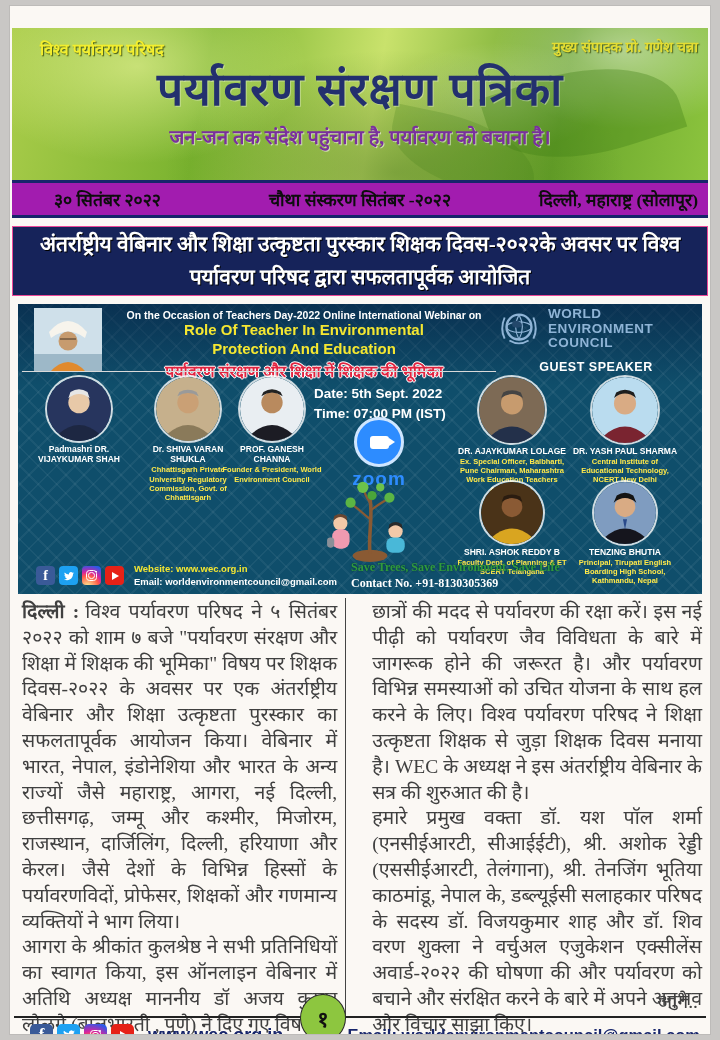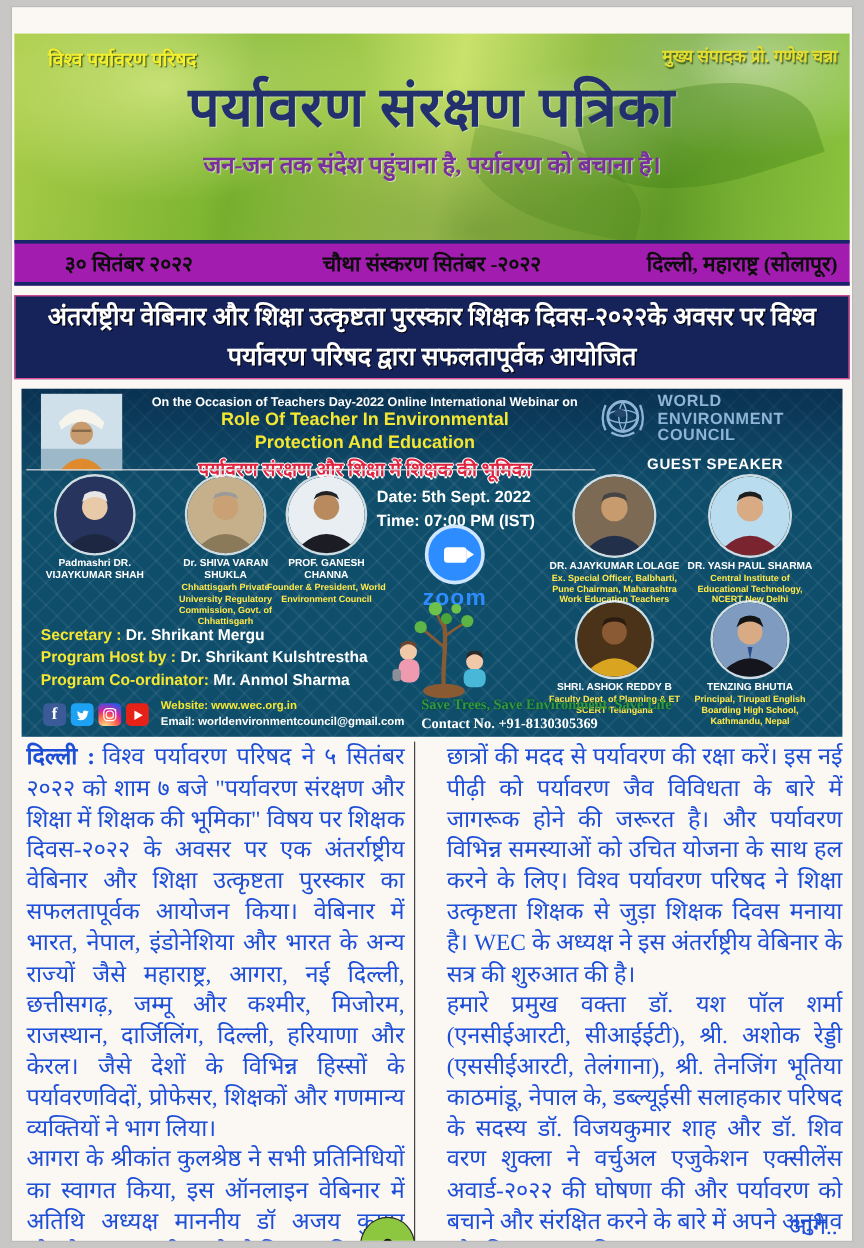--- a/index.html
+++ b/index.html
@@ -2,21 +2,21 @@
 <html><head>
 <meta charset="utf-8">
 <style>
   * { margin:0; padding:0; box-sizing:border-box; }
   html,body { width:720px; height:1040px; }
   body { background:#c9c7c5; font-family:"Liberation Serif","DejaVu Serif",serif; position:relative; overflow:hidden; }
   .page { position:absolute; left:10px; top:6px; width:700px; height:1028px; background:#fbf8f4; overflow:hidden;
           box-shadow:0 0 0 1px #bdbbb9; }
 
   
-  .masthead { position:relative; margin:22px 2px 0 2px; height:172px; overflow:hidden;
+  .masthead { position:relative; margin:22px 2px 0 2px; height:152px; overflow:hidden;
     background:
       radial-gradient(ellipse 220px 130px at 88% 15%, rgba(255,255,255,.45), transparent 60%),
       radial-gradient(ellipse 260px 150px at 18% 25%, rgba(250,255,170,.55), transparent 65%),
       radial-gradient(ellipse 320px 170px at 55% 95%, rgba(35,85,5,.40), transparent 72%),
       radial-gradient(ellipse 180px 90px at 70% 45%, rgba(255,255,255,.25), transparent 60%),
       linear-gradient(100deg,#a9cc4a 0%,#7ab32f 28%,#c9e26c 52%,#69a42b 78%,#8cc43e 100%);
   }
   .leaf { position:absolute; border-radius:0 70% 0 70%; opacity:.35; background:#3f7d15; }
   .leaf.l1 { width:190px; height:90px; right:30px; top:40px; transform:rotate(-18deg); }
   .leaf.l2 { width:150px; height:70px; right:170px; top:90px; transform:rotate(12deg); opacity:.22; }
@@ -104,21 +104,21 @@
           border-bottom:4.5px solid transparent; margin-left:2px; }
   .p-strip .icons { display:flex; margin-left:18px; }
   .p-weburl { margin-left:10px; font-family:"Liberation Sans",sans-serif; font-weight:bold; line-height:1.35; }
   .p-weburl .w { color:#f5e731; font-size:9.5px; }
   .p-weburl .e { color:#fff; font-size:9.5px; }
   .p-slogan { margin-left:14px; font-family:Liberation Serif, serif; font-weight:bold; line-height:1.3; }
   .p-slogan .s { color:#2f9a3e; font-size:12px; text-shadow:0 0 2px rgba(0,40,0,.6); }
   .p-slogan .c { color:#fff; font-size:12px; }
 
   
-  .article { display:flex; margin:4px 4px 0 4px; height:418px; color:#1d4ed8;gap:16px; }
+  .article { display:flex; margin:4px 4px 0 4px; height:418px; color:#404040;gap:16px; }
   .article p { text-align:justify; font-size:19.5px; line-height:25.8px; }
   .col-l { width:340px; padding:1px 8px 0 8px; border-right:1.5px solid #444; }
   .col-r { width:352px; padding:1px 4px 0 10px; position:relative; }
   .lead { font-weight:bold; margin-right:6px; }
   .more { position:absolute; right:8px; bottom:2px; font-size:19.5px; }
 
   
   .footer { margin:0 4px; border-top:2px solid #222; height:36px; position:relative;
             display:flex; align-items:center; font-family:"Liberation Sans",sans-serif; }
   .footer .icons { display:flex; margin-left:16px; }
@@ -266,28 +266,20 @@
         <circle cx="30" cy="30" r="30" fill="#7f9cc0"></circle>
           <circle cx="30" cy="24" r="10" fill="#d9ab84"></circle>
         <path d="M19 20 q11 -9 22 0 l-3 -7 q-8 -5 -16 0 z" fill="#141414"></path>
         <path d="M10 54 q20 -18 40 0 v6 h-40 z" fill="#15151d"></path>
         <path d="M28 36 l2 10 l2 -10 z" fill="#2a4a8a"></path>
       </svg>
       <div class="sp-name">TENZING BHUTIA</div>
       <div class="sp-affil">Principal, Tirupati English Boarding High School, Kathmandu, Nepal</div>
     </div>
 
-    <div class="p-officials">
-      <div><span class="lbl">Secretary :</span>
-           <span class="val">Dr. Shrikant Mergu</span></div>
-      <div><span class="lbl">Program Host by :</span>
-           <span class="val">Dr. Shrikant Kulshtrestha</span></div>
-      <div><span class="lbl">Program Co-ordinator:</span>
-           <span class="val">Mr. Anmol Sharma</span></div>
-    </div>
 
     <svg class="kids" width="104" height="92" viewBox="0 0 100 90">
       <ellipse cx="50" cy="82" rx="17" ry="6" fill="#8a5a33"></ellipse>
       <path d="M50 80 C48 62 53 46 50 26" stroke="#8a5a33" stroke-width="3.5" fill="none"></path>
       <path d="M50 46 C42 40 37 34 31 31 M50 38 C58 32 63 28 69 26 M50 30 C46 24 44 20 44 16" stroke="#8a5a33" stroke-width="2.2" fill="none"></path>
       <circle cx="31" cy="30" r="5" fill="#5cb544"></circle>
         <circle cx="43" cy="15" r="5.5" fill="#6cc24a"></circle>
       <circle cx="52" cy="23" r="4.5" fill="#4aa53a"></circle>
         <circle cx="69" cy="25" r="5" fill="#5cb544"></circle>
       <circle cx="60" cy="15" r="4" fill="#6cc24a"></circle>

